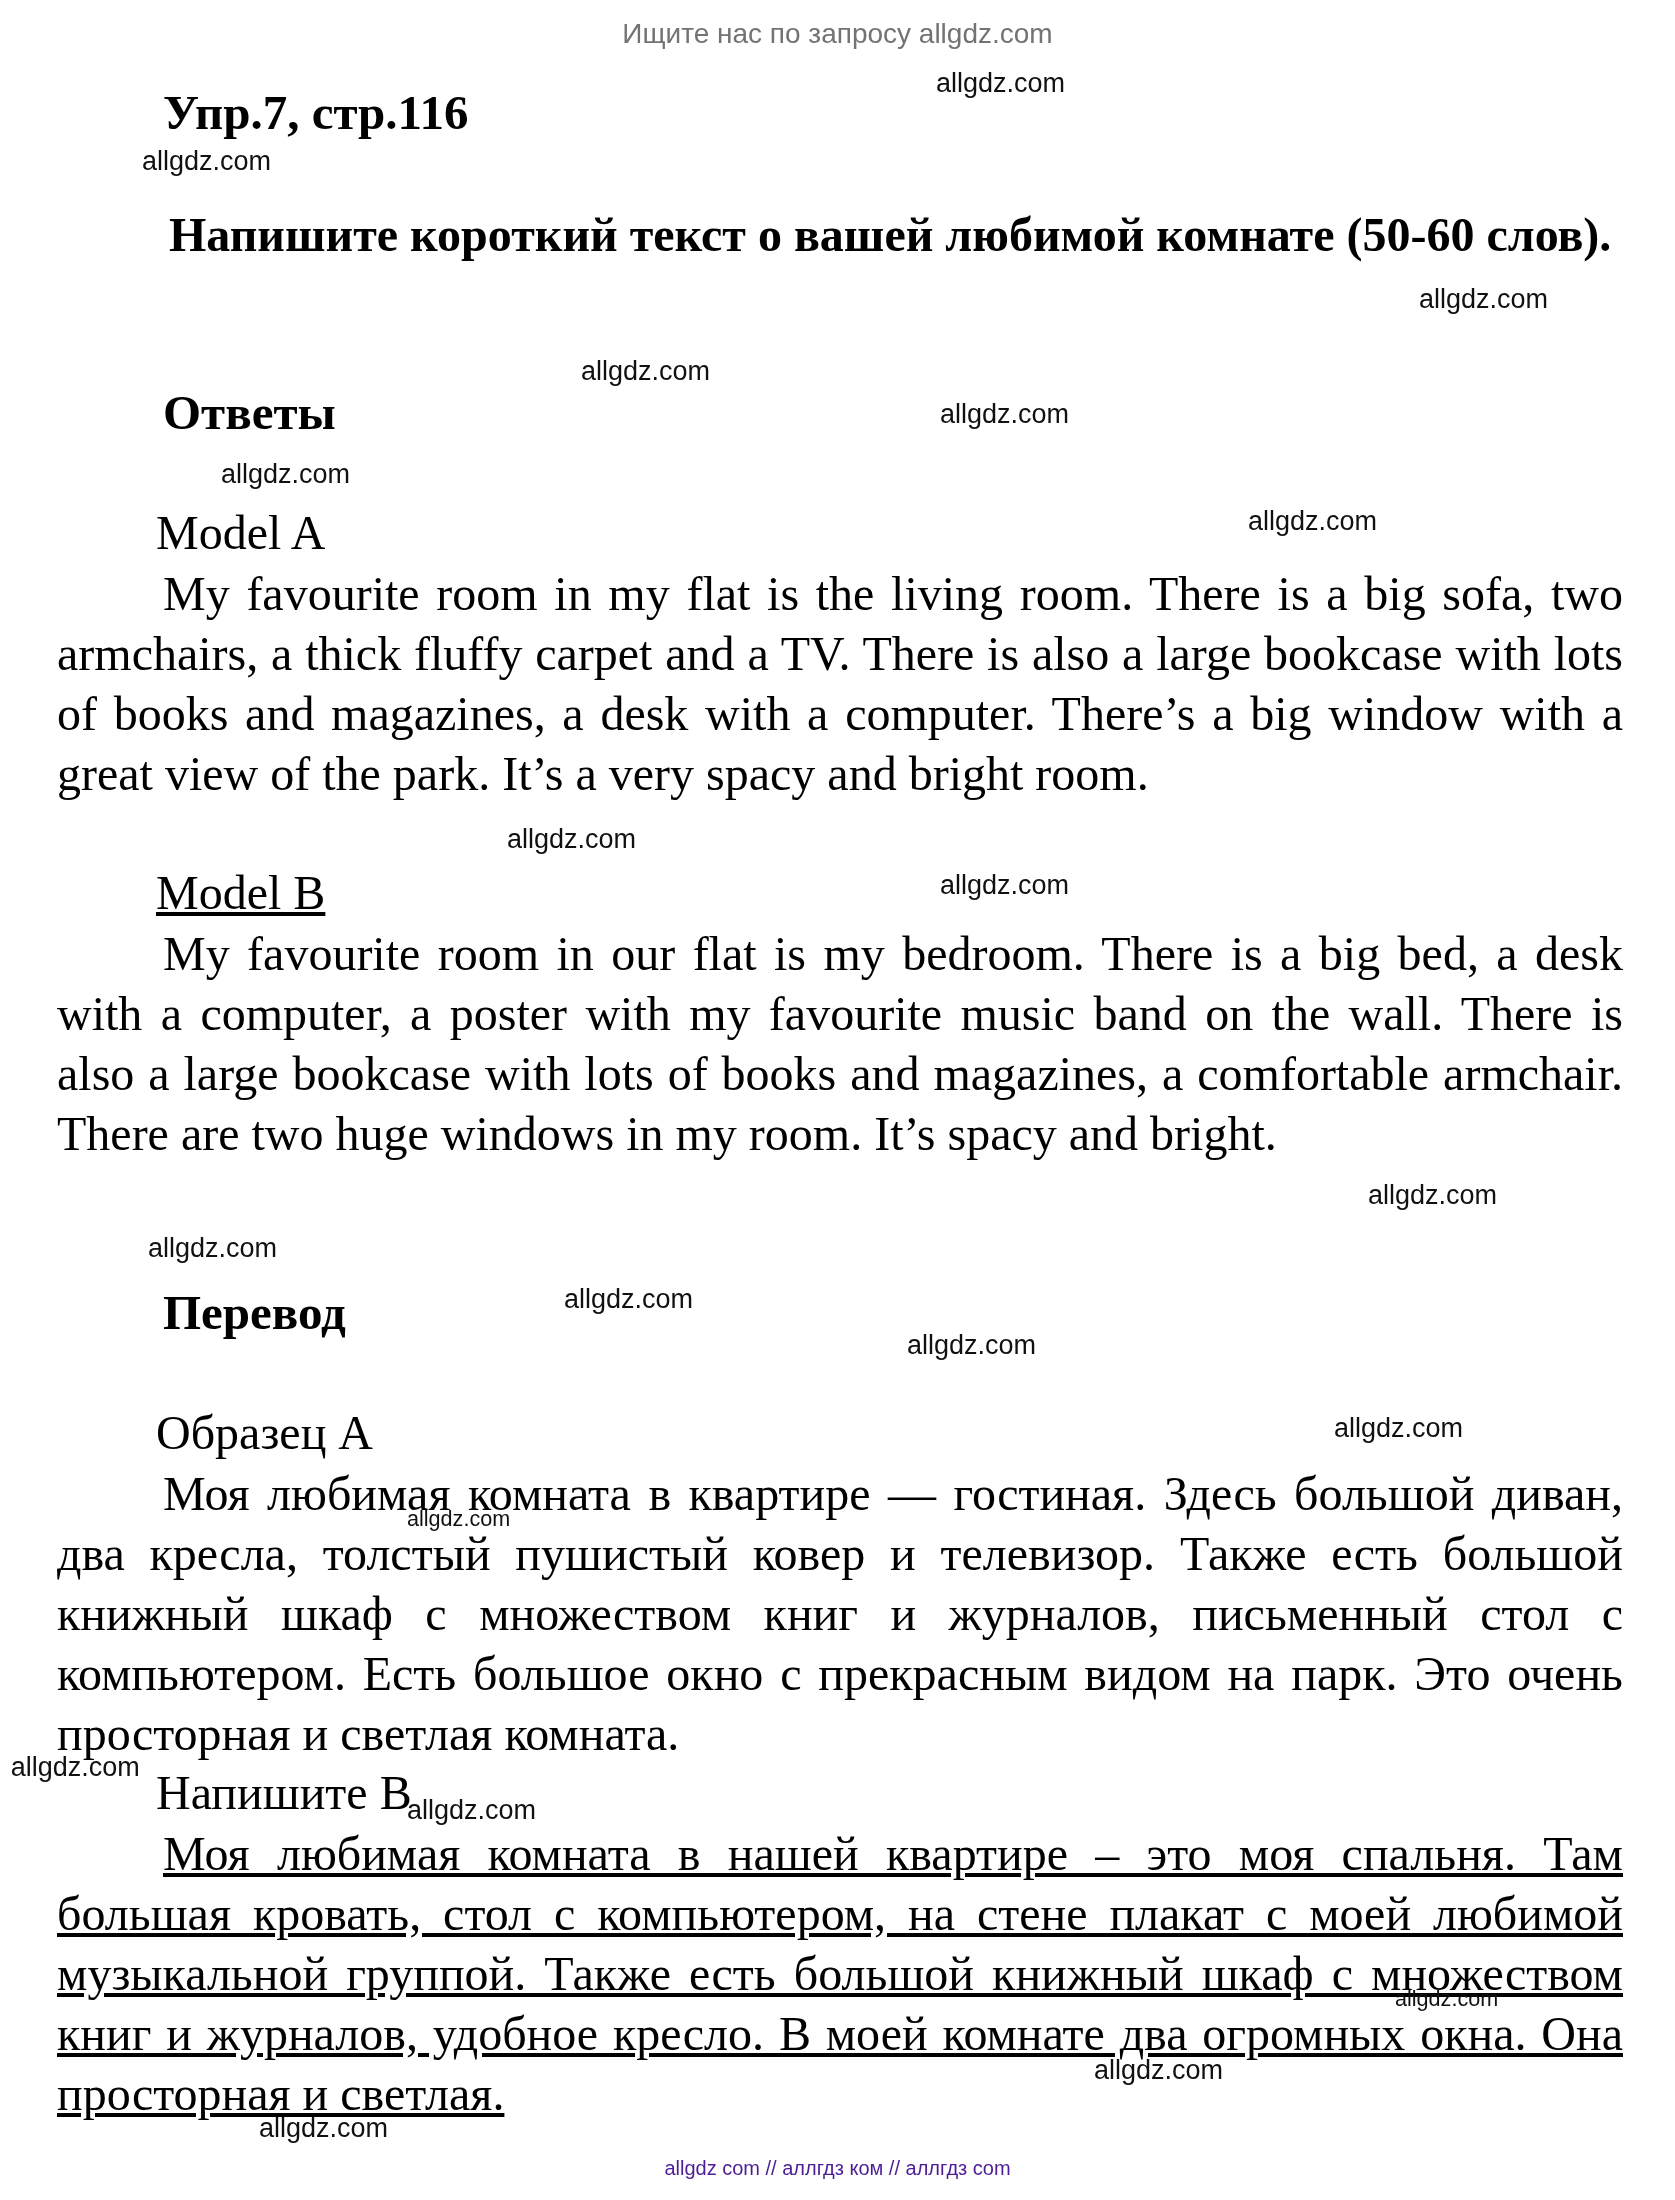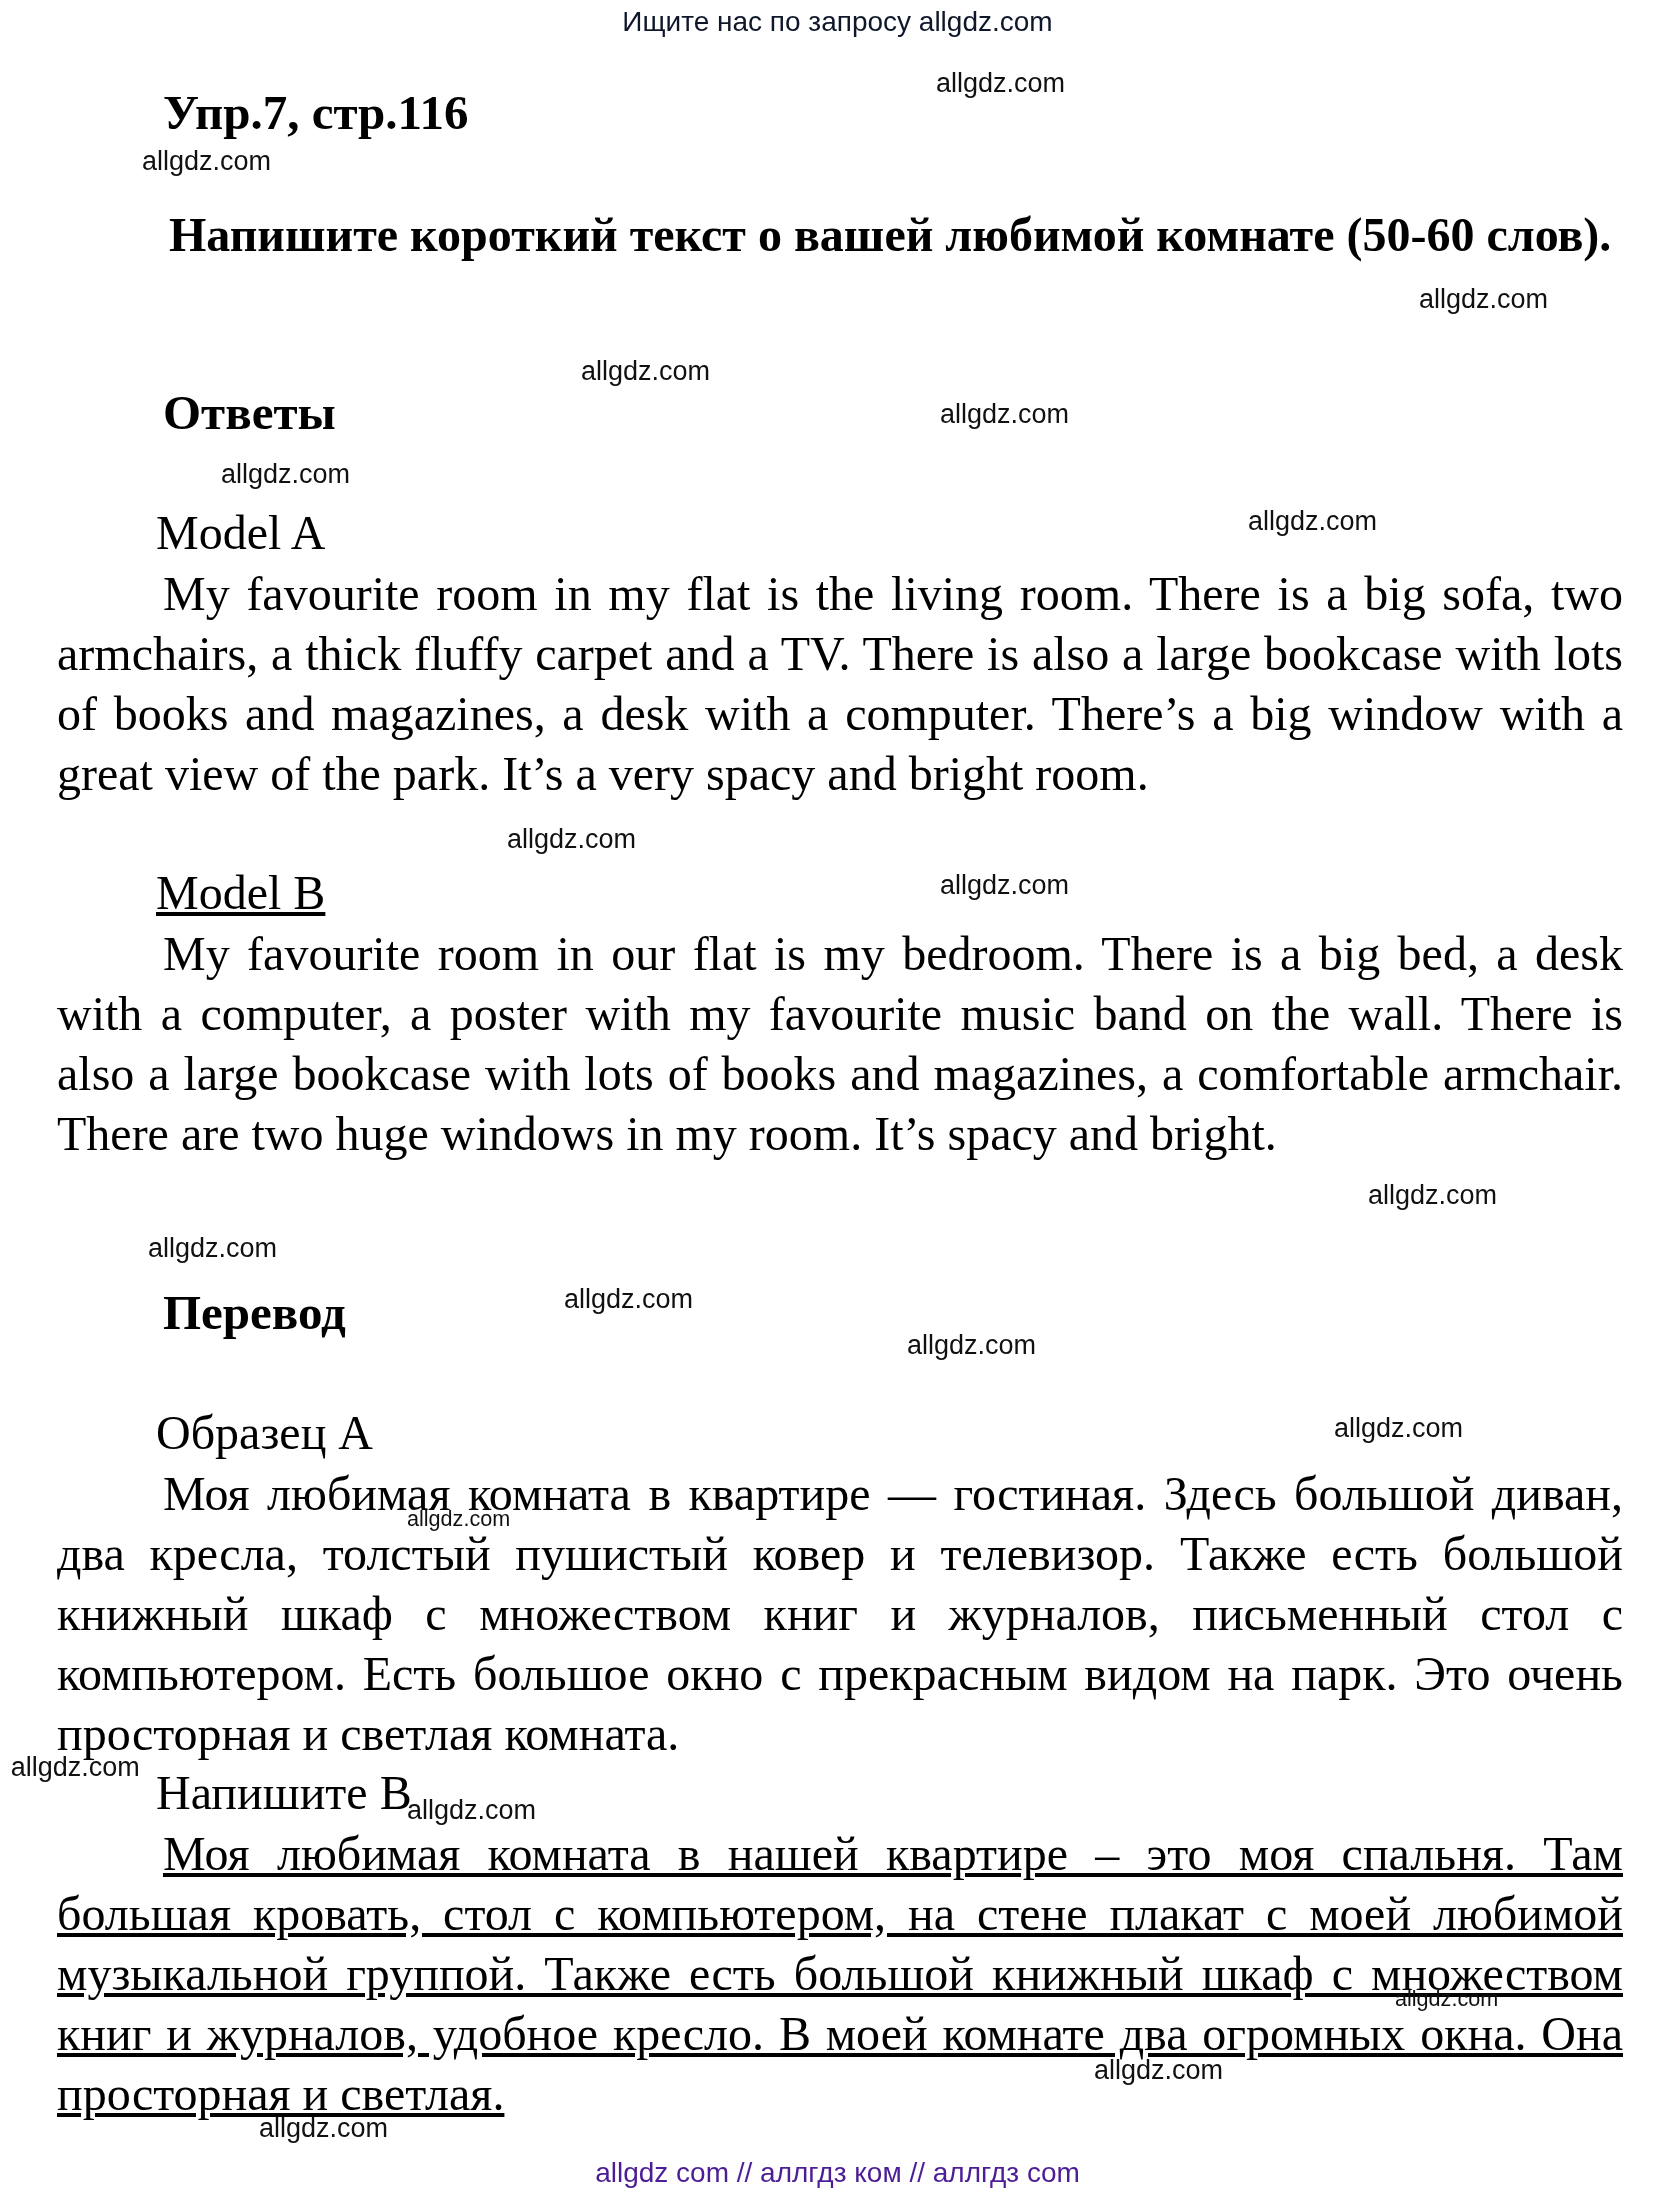--- a/index.html
+++ b/index.html
@@ -1,26 +1,26 @@
 <!DOCTYPE html>
 <html style="font-size:14.4px"><head>
 <meta charset="utf-8">
 <style>
   html, body { margin:0; padding:0; background:#ffffff; }
   body { width:1675px; height:2201px; position:relative; overflow:hidden; }
   .serif { font-family: "Liberation Serif", "DejaVu Serif", serif; color:#000;margin-top:10px; }
   .sans { font-family: "Liberation Sans", "DejaVu Sans", sans-serif; text-align: right; }
-  .top-banner { position:absolute; top:4px; left:0; width:1675px; text-align:center; font-size:28px; line-height:36px; color:#0f172a; }
+  .top-banner { position:absolute; top:16px; left:0; width:1675px; text-align:center; font-size:28px; line-height:36px; color:#737373; }
   .wm { position:absolute; font-size:27px; color:#111; white-space:nowrap; }
   .wm.small { font-size:21.6px; }
   .heading { position:absolute; font-weight:bold; font-size:49px; }
   .block { position:absolute; left:57px; width:1566px; font-size:48px; line-height:60px; text-align:justify; }
   .block .indent { text-indent:106px; }
   .label { position:absolute; left:156px; font-size:48px; line-height:60px; }
-  .bottom-banner { position:absolute; top:2157px; left:0; width:1675px; text-align:center; font-size:28px; color:#4c1d95; }
+  .bottom-banner { position:absolute; top:2157px; left:0; width:1675px; text-align:center; font-size:20px; color:#4c1d95; }
   p { margin:0; }
 </style>
 </head>
 <body>
 
 <div class="top-banner sans">Ищите нас по запросу allgdz.com</div>
 
 <div class="heading serif" style="left:163px; top:74px;">Упр.7, стр.116</div>
 
 <div class="serif" style="position:absolute; left:63px; top:194px; width:1566px; font-size:48px; font-weight:bold; line-height:61px; text-align:justify; text-indent:106px;">

